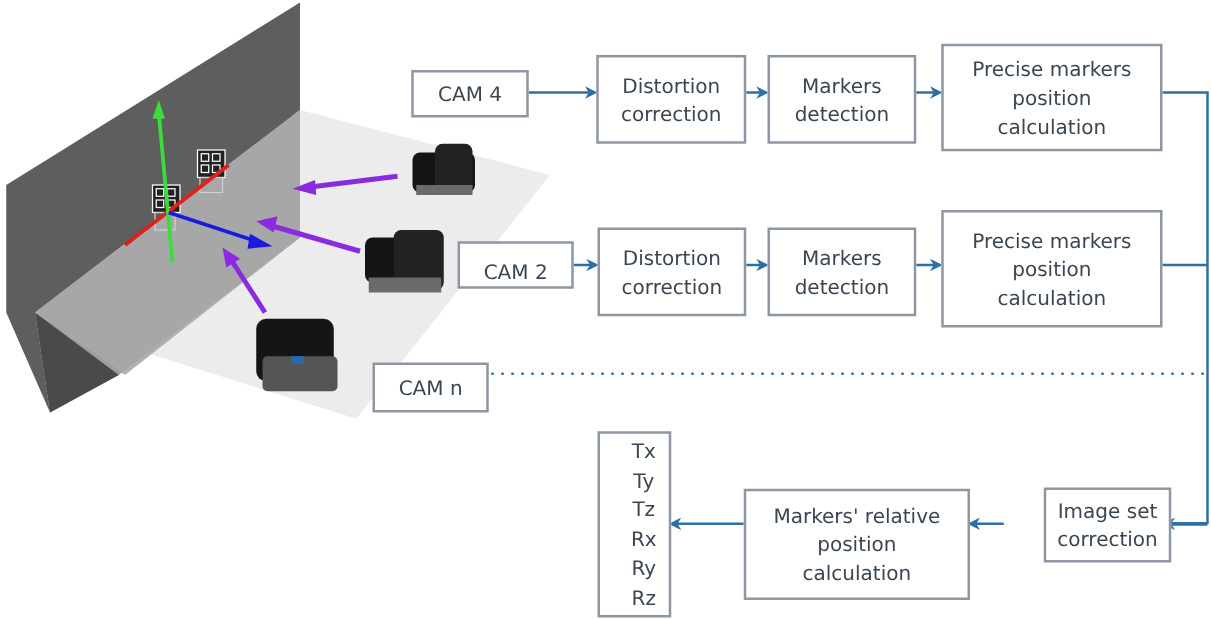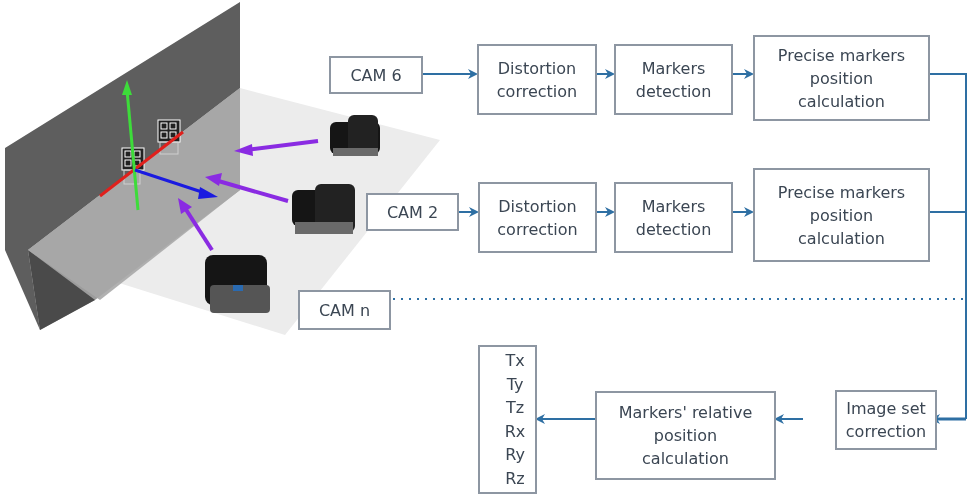--- a/index.html
+++ b/index.html
@@ -89,37 +89,37 @@
     <polyline points="929,74 966,74 966,419"></polyline>
     <line x1="929" y1="212" x2="966" y2="212"></line>
     <line x1="393" y1="299" x2="963" y2="299" stroke-dasharray="2,6"></line>
     <line x1="966" y1="419" x2="932" y2="419" stroke-width="3" marker-end="url(#arr)"></line>
     <line x1="803" y1="419" x2="776" y2="419" marker-end="url(#arr)"></line>
     <line x1="595" y1="419" x2="537" y2="419" marker-end="url(#arr)"></line>
   </g>
 </svg>
 
 <div class="box" style="left:329px;top:56px;width:94px;height:38px;">
-  <span>CAM 6</span>
+  <span>CAM 4</span>
 </div>
 <div class="box" style="left:477px;top:44px;width:120px;height:71px;">
   <span>Distortion</span>
   <span>correction</span>
 </div>
 <div class="box" style="left:614px;top:44px;width:119px;height:71px;">
   <span>Markers</span>
   <span>detection</span>
 </div>
 <div class="box" style="left:753px;top:35px;width:177px;height:86px;">
   <span>Precise markers</span>
   <span>position</span>
   <span>calculation</span>
 </div>
 
-<div class="box" style="left:366px;top:193px;width:93px;height:38px;">
+<div class="box" style="left:366px;top:193px;width:93px;height:38px;justify-content:flex-end;">
   <span>CAM 2</span>
 </div>
 <div class="box" style="left:478px;top:182px;width:119px;height:71px;">
   <span>Distortion</span>
   <span>correction</span>
 </div>
 <div class="box" style="left:614px;top:182px;width:119px;height:71px;">
   <span>Markers</span>
   <span>detection</span>
 </div>

